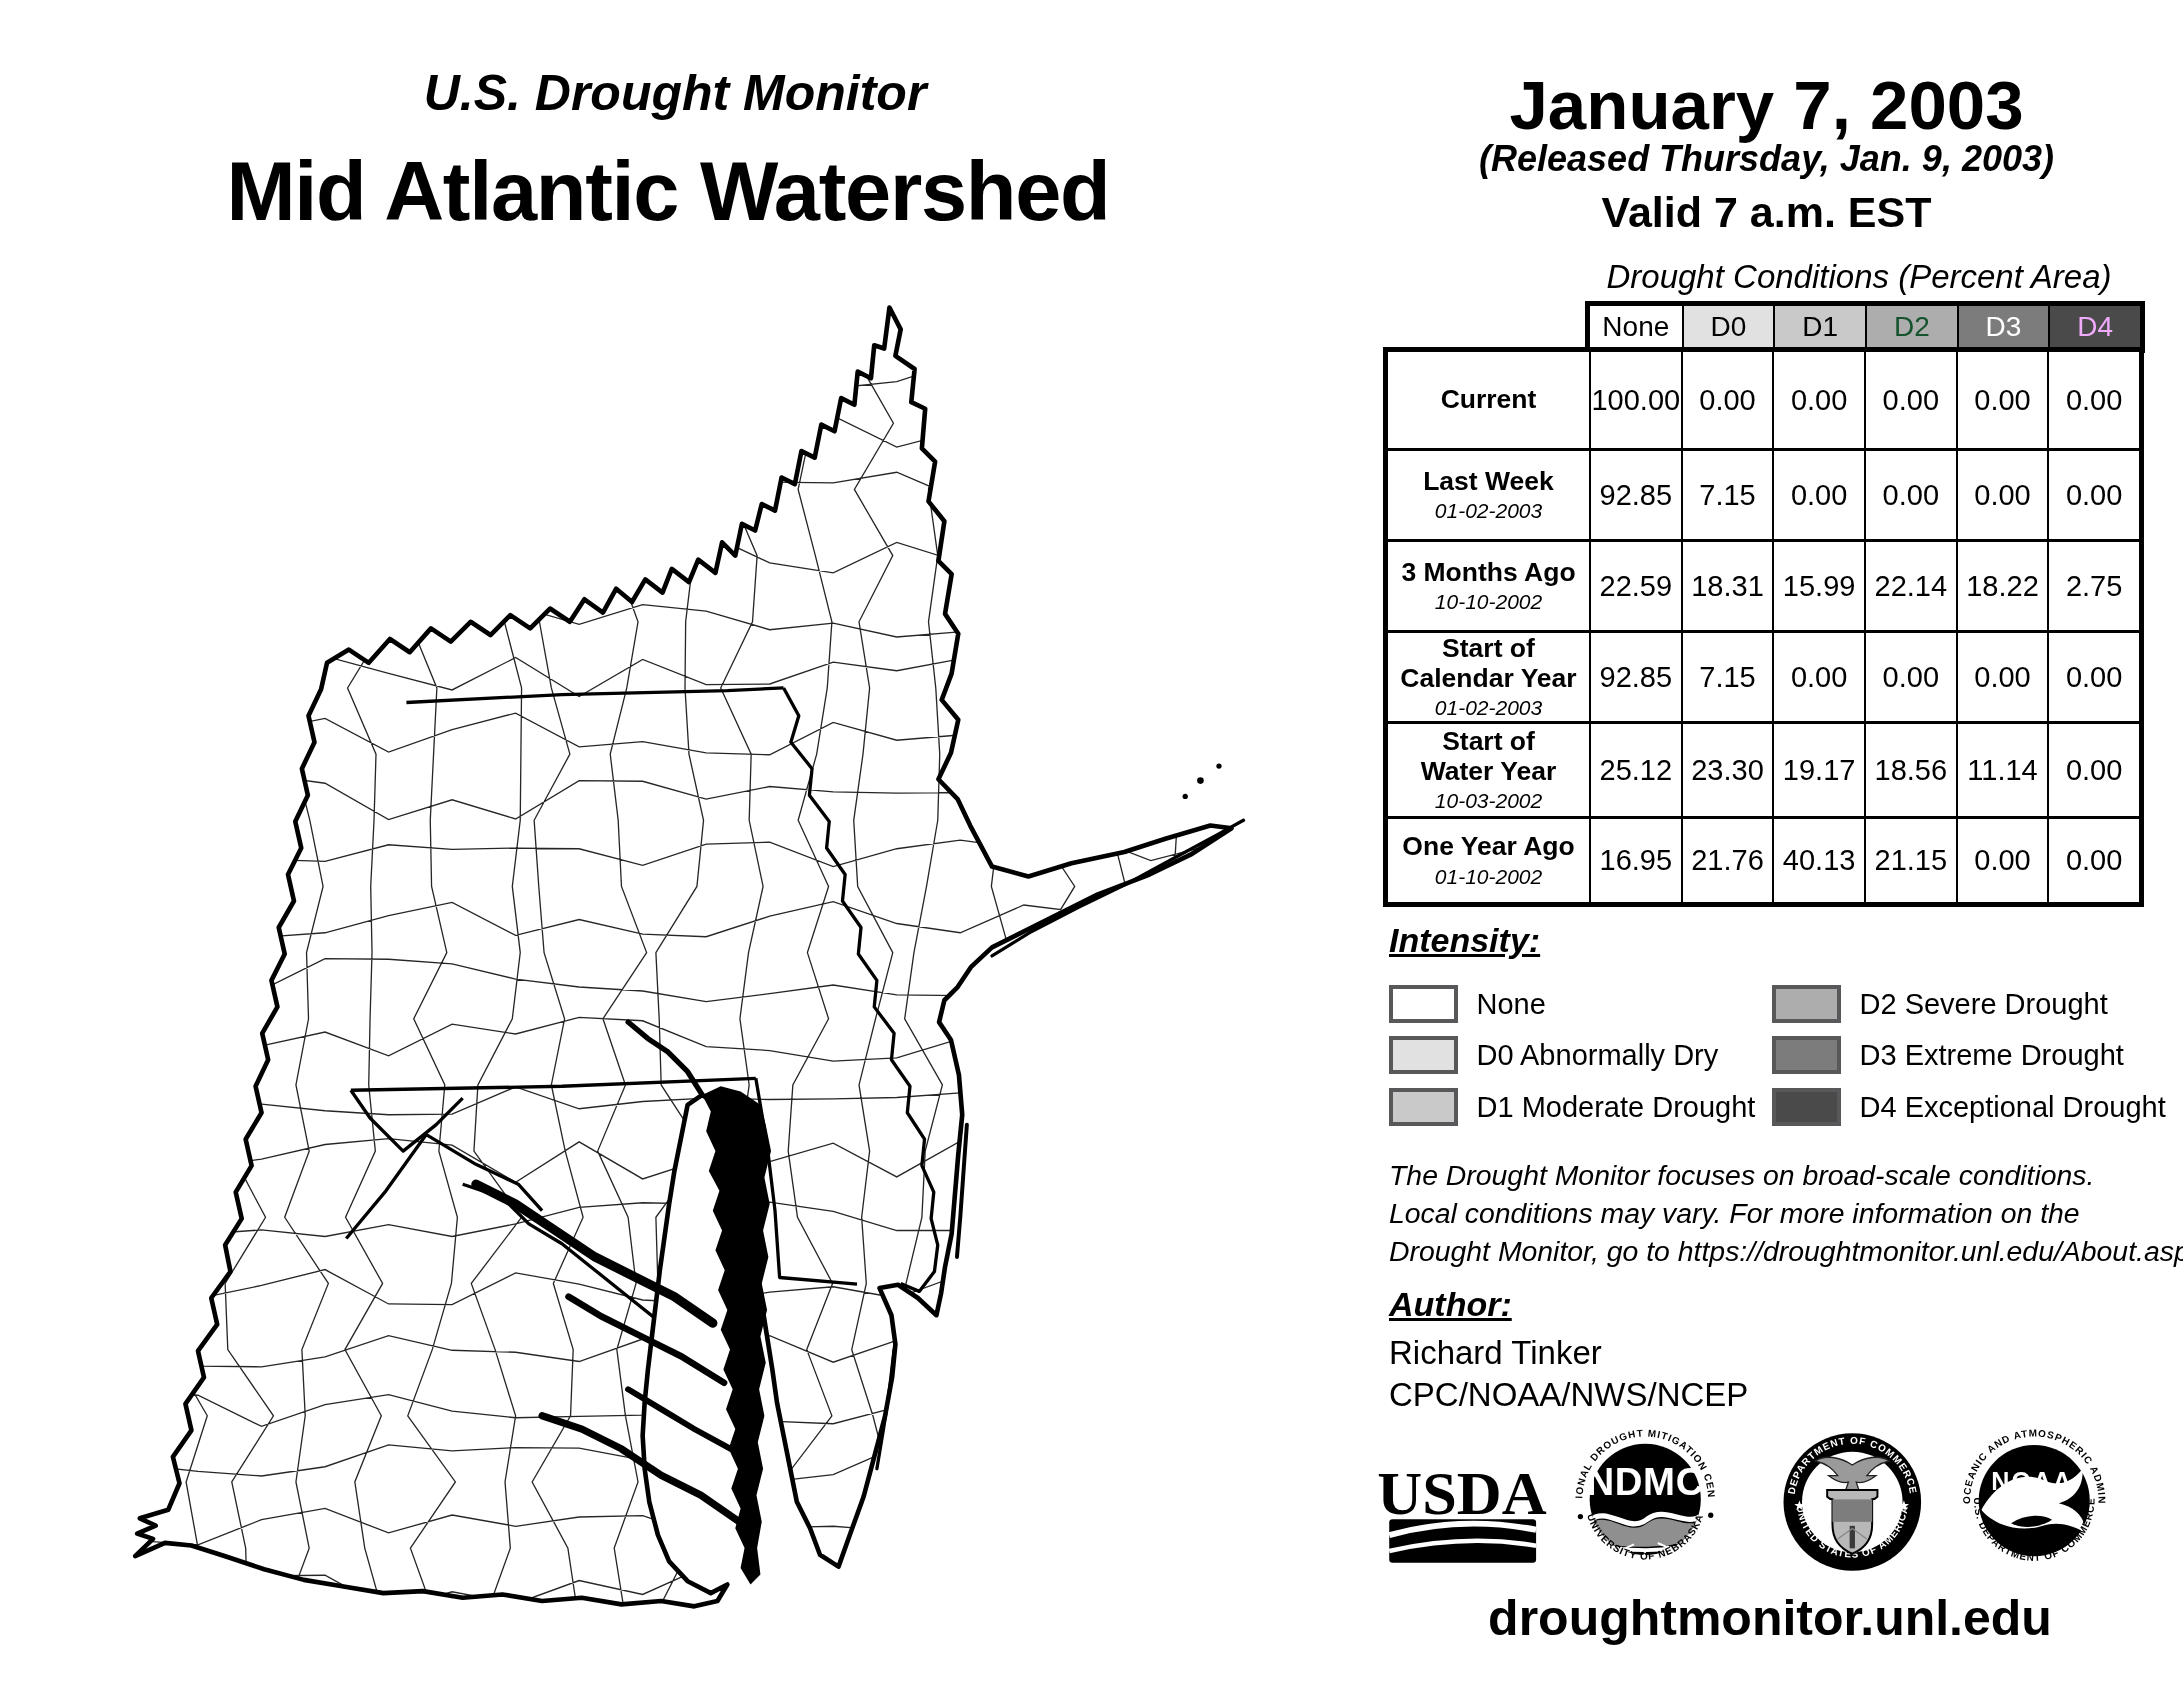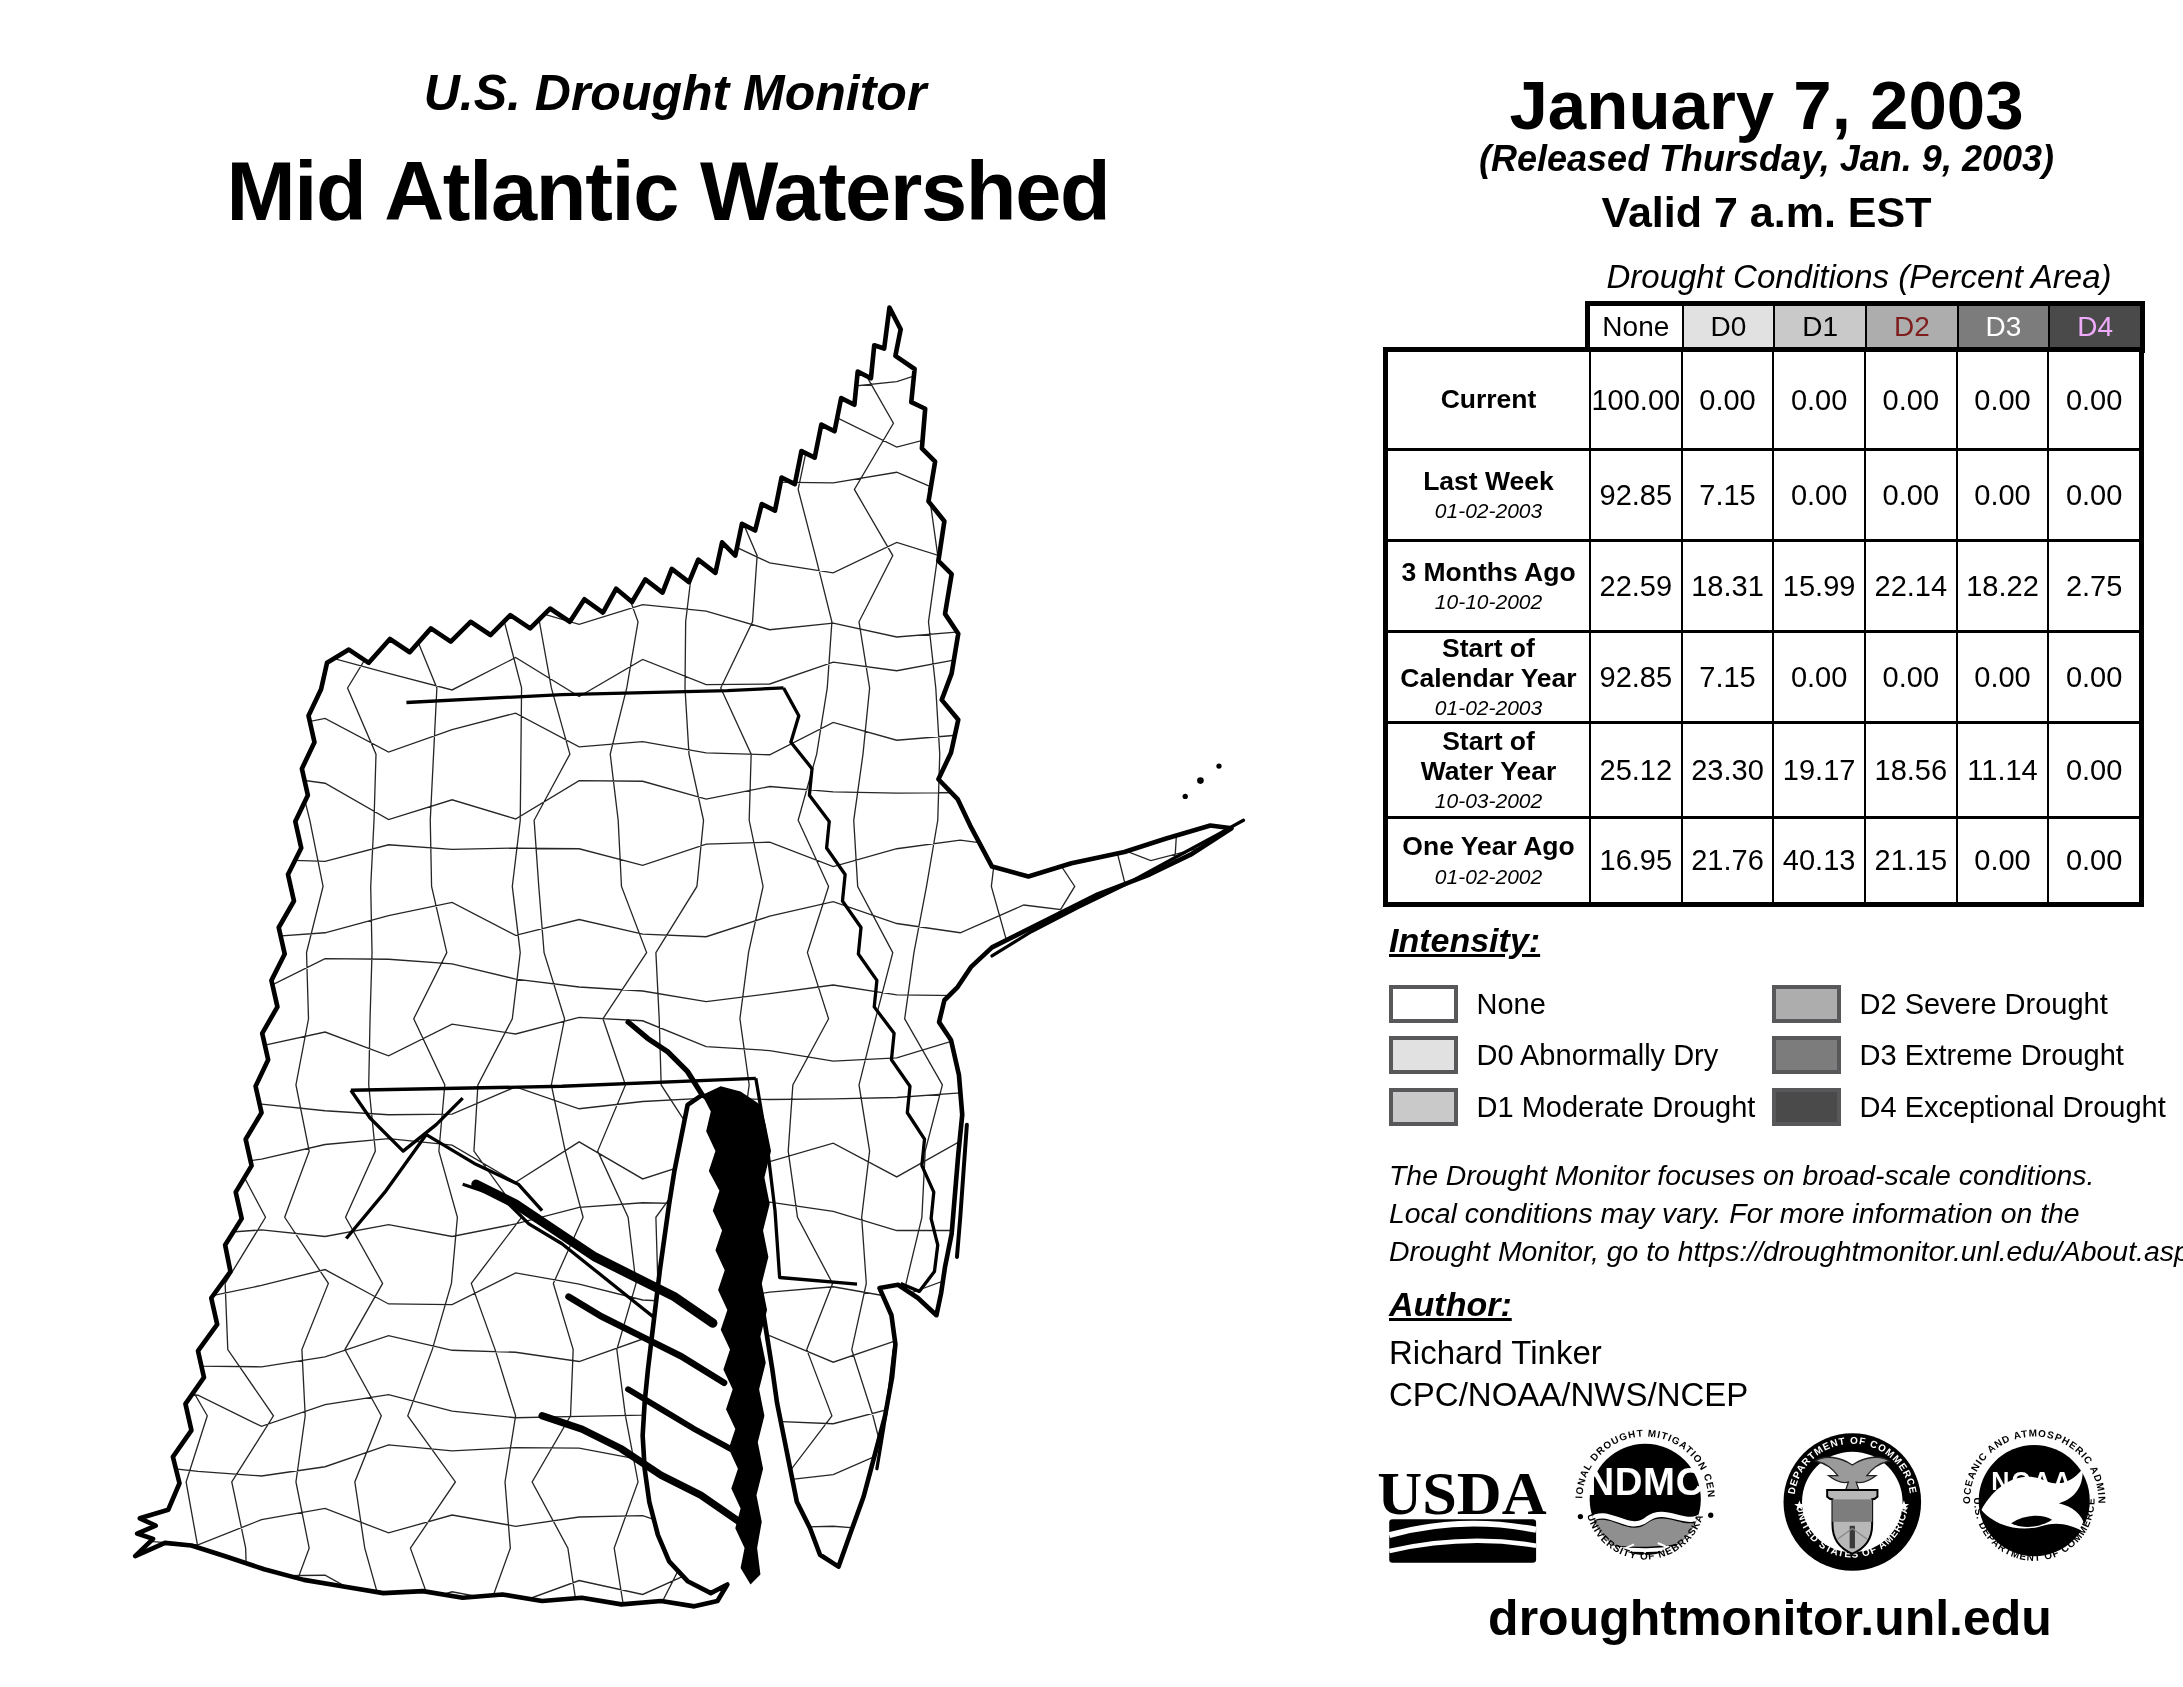--- a/index.html
+++ b/index.html
@@ -117,21 +117,21 @@
       </g>
     </svg>
   </div>
 
   <div class="abs" id="table-title">Drought Conditions (Percent Area)</div>
 
   <div class="abs" id="dm-header">
     <div class="hcell" style="background: rgb(255, 255, 255); color: rgb(0, 0, 0);">None</div>
     <div class="hcell" style="background: rgb(225, 225, 225); color: rgb(0, 0, 0);">D0</div>
     <div class="hcell" style="background: rgb(201, 201, 201); color: rgb(0, 0, 0);">D1</div>
-    <div class="hcell" style="background: rgb(173, 173, 173); color: #7f1d1d;">D2</div>
+    <div class="hcell" style="background: rgb(173, 173, 173); color: #14532d;">D2</div>
     <div class="hcell" style="background: rgb(124, 124, 124); color: rgb(255, 255, 255);">D3</div>
     <div class="hcell" style="background: rgb(74, 74, 74); color: #f0abfc;">D4</div>
   </div>
 
   <div class="abs" id="dm-body">
     <div class="brow">
       <div class="cell">
           <div class="lbl">Current</div>
         </div>
       <div class="cell">100.00</div>
@@ -187,21 +187,21 @@
       <div class="cell">25.12</div>
       <div class="cell">23.30</div>
       <div class="cell">19.17</div>
       <div class="cell">18.56</div>
       <div class="cell">11.14</div>
       <div class="cell">0.00</div>
     </div>
     <div class="brow bb">
       <div class="cell">
           <div class="lbl">One Year Ago</div>
-          <div class="sub">01-02-2002</div>
+          <div class="sub">01-10-2002</div>
         </div>
       <div class="cell">16.95</div>
       <div class="cell">21.76</div>
       <div class="cell">40.13</div>
       <div class="cell">21.15</div>
       <div class="cell">0.00</div>
       <div class="cell">0.00</div>
     </div>
   </div>
 

